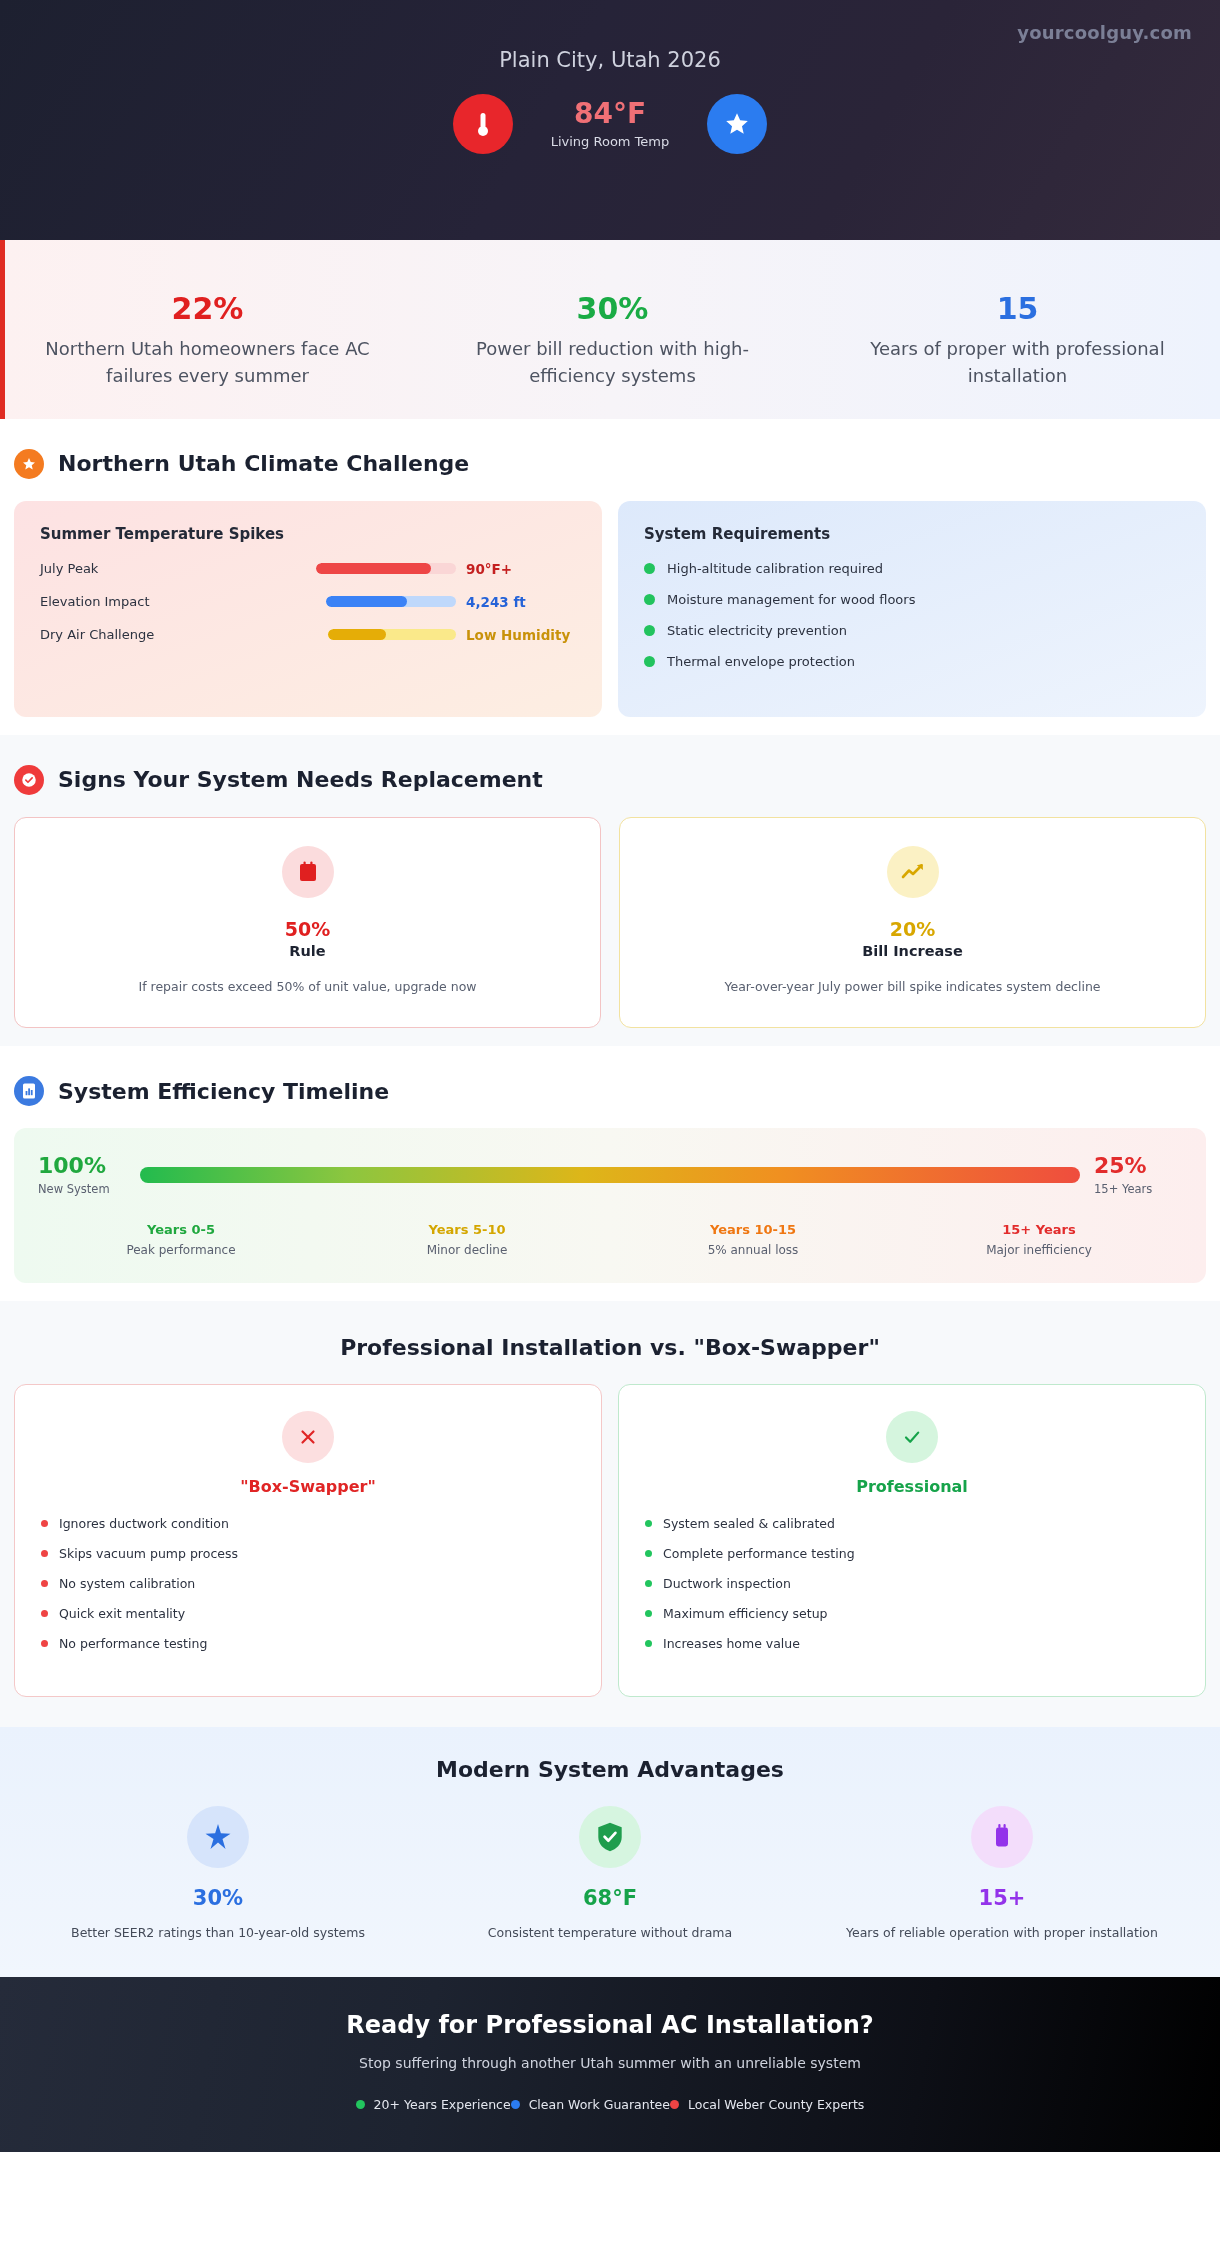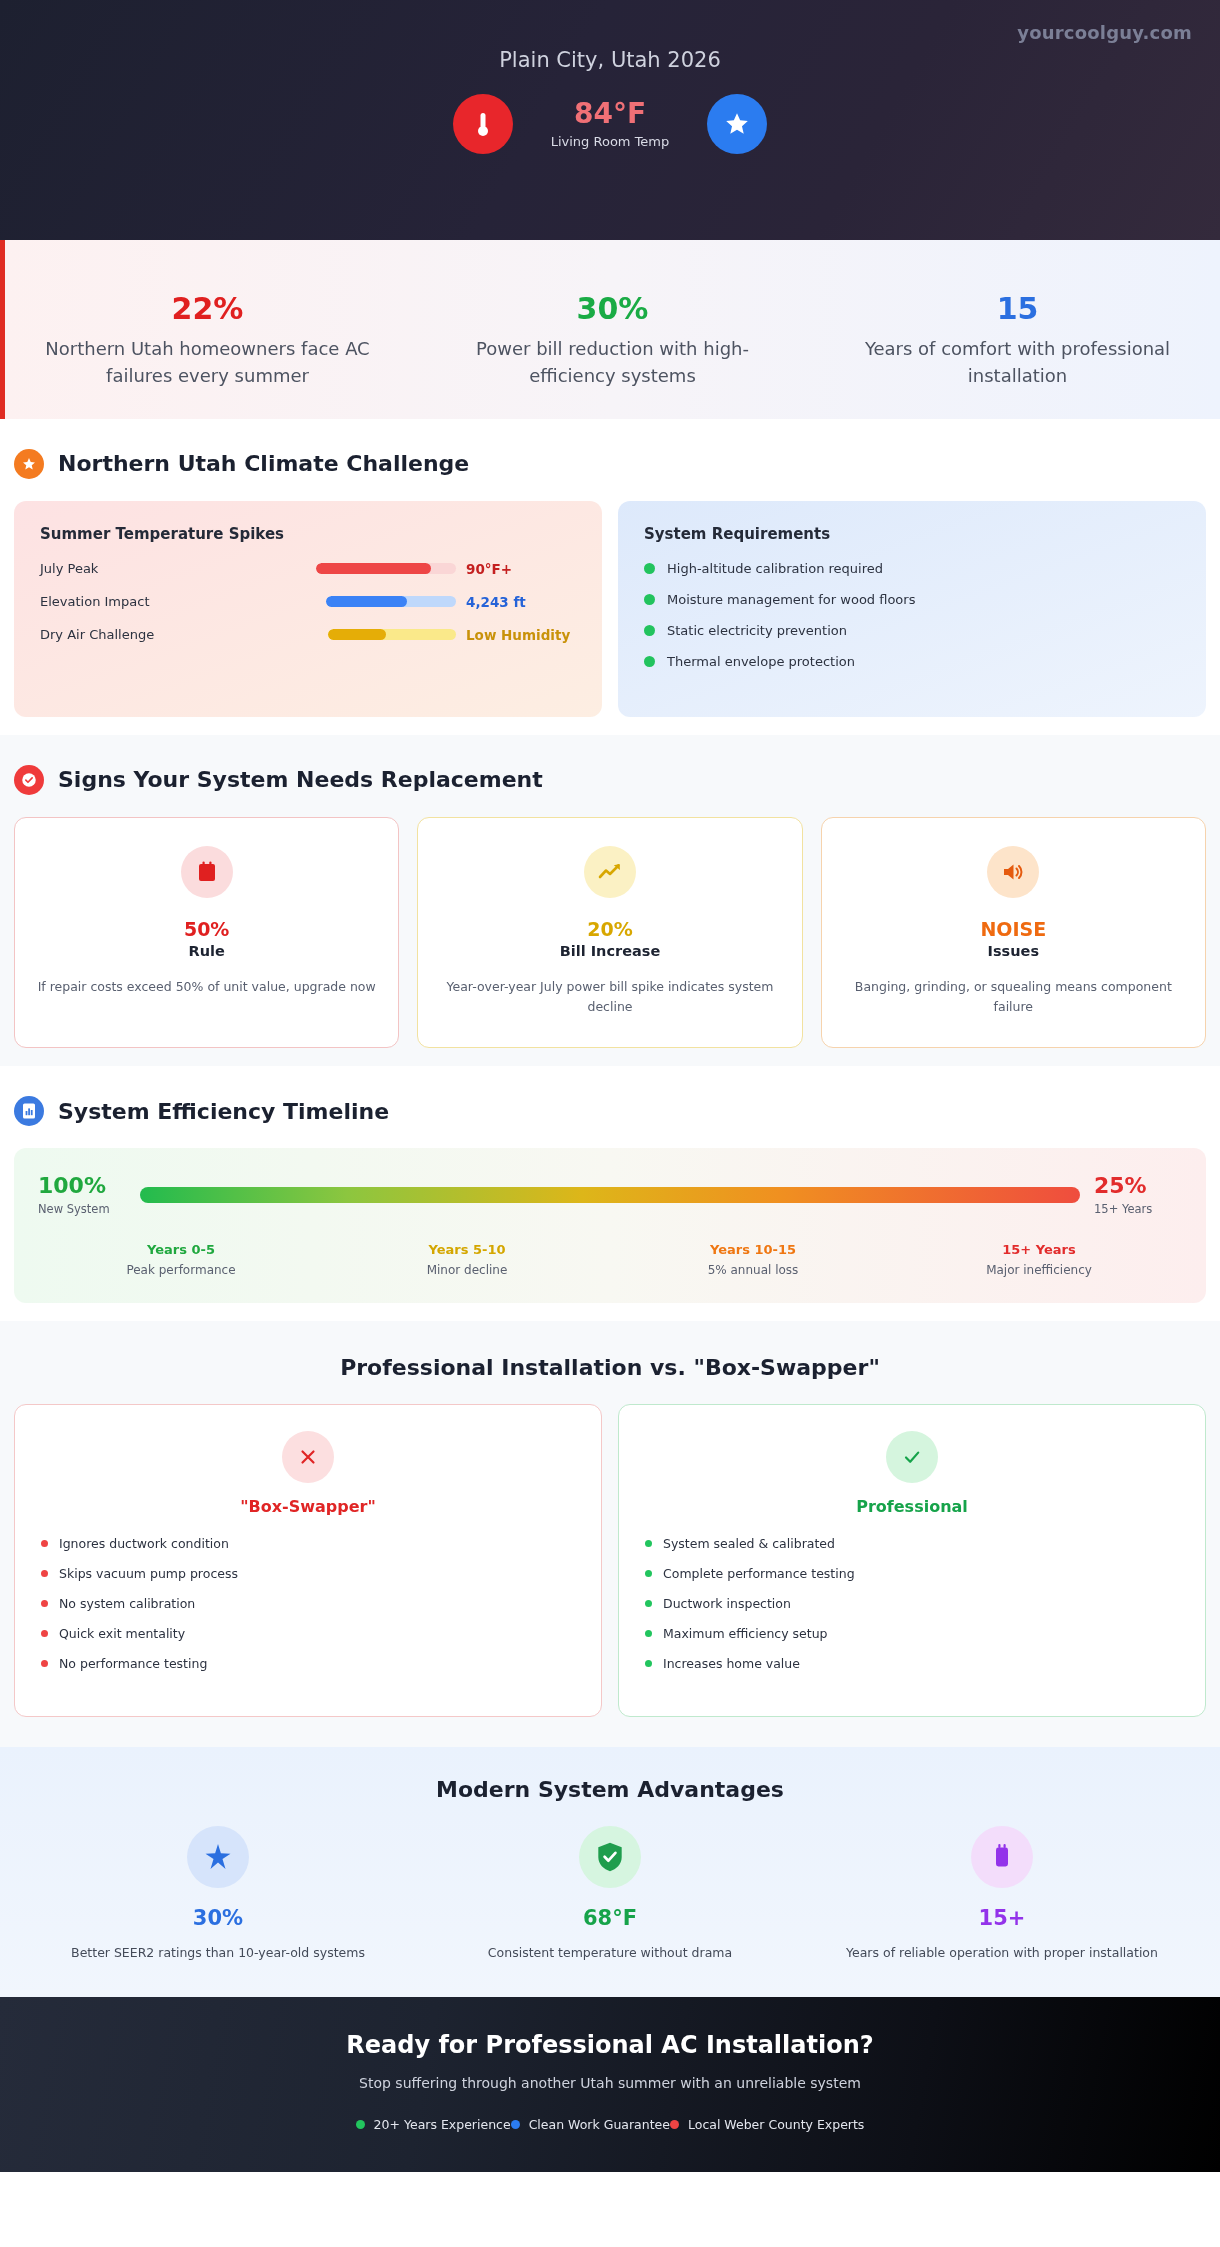--- a/index.html
+++ b/index.html
@@ -200,21 +200,21 @@
     <div class="stat">
       <div class="num c-red">22%</div>
       <div class="lbl">Northern Utah homeowners face AC failures every summer</div>
     </div>
     <div class="stat">
       <div class="num c-green">30%</div>
       <div class="lbl">Power bill reduction with high-efficiency systems</div>
     </div>
     <div class="stat">
       <div class="num c-blue">15</div>
-      <div class="lbl">Years of comfort with professional installation</div>
+      <div class="lbl">Years of proper with professional installation</div>
     </div>
   </div>
 
   <div class="section">
     <div class="sec-head">
       <div class="sec-ico ico-orange">
         <svg width="16" height="16" viewBox="0 0 24 24">
           <polygon fill="#fff" points="12,3 14.6,9.1 21,9.6 16.1,13.9 17.6,20.4 12,16.9 6.4,20.4 7.9,13.9 3,9.6 9.4,9.1"></polygon>
         </svg>
       </div>
@@ -307,32 +307,20 @@
           <svg width="24" height="20" viewBox="0 0 24 20">
             <path d="M2 15 L8 8.5 L12 12 L20.5 3.5" stroke="#d8a700" stroke-width="2.6" fill="none" stroke-linecap="round" stroke-linejoin="round"></path>
             <polygon points="21.5,2 22,8 15.8,3.2" fill="#d8a700"></polygon>
           </svg>
         </div>
         <div class="big t-yellow">20%</div>
         <div class="mid">Bill Increase</div>
         <div class="desc">Year-over-year July power bill spike indicates system decline</div>
       </div>
 
-      <div class="card b-orange">
-        <div class="card-ico ci-orange">
-          <svg width="24" height="22" viewBox="0 0 24 22">
-            <path d="M3 8 H7 L12.5 3.5 V18.5 L7 14 H3 Z" fill="#e55a0e"></path>
-            <path d="M15.5 7.5 a5 5 0 0 1 0 7" stroke="#e55a0e" stroke-width="2" fill="none" stroke-linecap="round"></path>
-            <path d="M18 5 a8.5 8.5 0 0 1 0 12" stroke="#e55a0e" stroke-width="2" fill="none" stroke-linecap="round"></path>
-          </svg>
-        </div>
-        <div class="big t-orange">NOISE</div>
-        <div class="mid">Issues</div>
-        <div class="desc">Banging, grinding, or squealing means component failure</div>
-      </div>
     </div>
   </div>
 
   <div class="section">
     <div class="sec-head">
       <div class="sec-ico ico-blue">
         <svg width="16" height="18" viewBox="0 0 16 18">
           <rect x="2" y="1.5" width="12" height="15" rx="1.6" fill="#fff"></rect>
           <rect x="4.6" y="9" width="1.8" height="4.2" fill="#3b7ae0"></rect>
           <rect x="7.2" y="6.4" width="1.8" height="6.8" fill="#3b7ae0"></rect>

